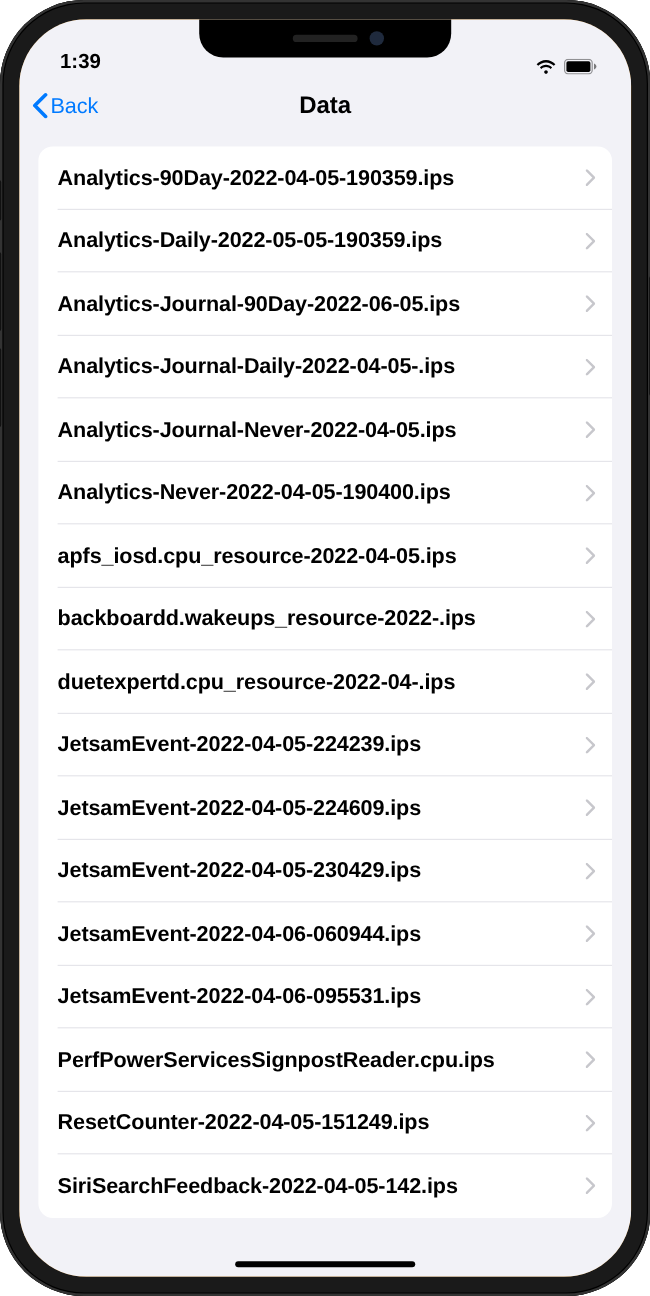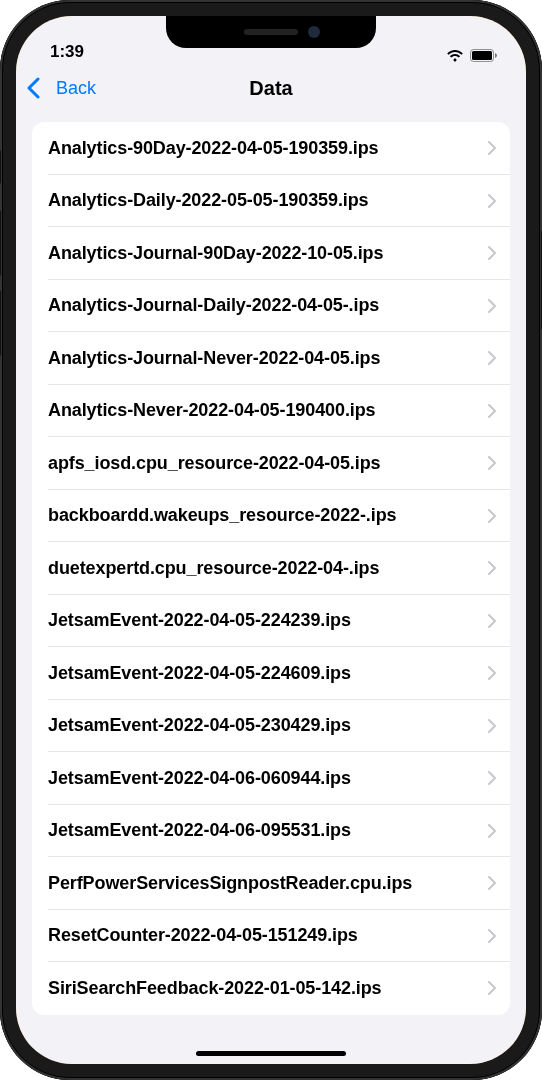--- a/index.html
+++ b/index.html
@@ -97,21 +97,21 @@
       align-items: center;
       position: relative;
       padding: 0 10px;
     }
     .back-button {
       display: flex;
       align-items: center;
       color: #007aff;
       font-size: 18px;
       cursor: pointer;
-      gap: 16px;
+      gap: 2px;
     }
     .back-chevron svg {
       display: block;
     }
     .nav-title {
       position: absolute;
       left: 0;
       right: 0;
       text-align: center;
       font-size: 20px;
@@ -246,21 +246,21 @@
           </div>
           <div class="list-row">
             <div class="row-label">Analytics-Daily-2022-05-05-190359.ips</div>
             <div class="row-chevron">
               <svg width="8" height="14" viewBox="0 0 8 14" fill="none">
                 <path d="M1 1l6 6-6 6" stroke="#c7c7cc" stroke-width="2" stroke-linecap="round" stroke-linejoin="round"></path>
               </svg>
             </div>
           </div>
           <div class="list-row">
-            <div class="row-label">Analytics-Journal-90Day-2022-10-05.ips</div>
+            <div class="row-label">Analytics-Journal-90Day-2022-06-05.ips</div>
             <div class="row-chevron">
               <svg width="8" height="14" viewBox="0 0 8 14" fill="none">
                 <path d="M1 1l6 6-6 6" stroke="#c7c7cc" stroke-width="2" stroke-linecap="round" stroke-linejoin="round"></path>
               </svg>
             </div>
           </div>
           <div class="list-row">
             <div class="row-label">Analytics-Journal-Daily-2022-04-05-.ips</div>
             <div class="row-chevron">
               <svg width="8" height="14" viewBox="0 0 8 14" fill="none">
@@ -358,21 +358,21 @@
           </div>
           <div class="list-row">
             <div class="row-label">ResetCounter-2022-04-05-151249.ips</div>
             <div class="row-chevron">
               <svg width="8" height="14" viewBox="0 0 8 14" fill="none">
                 <path d="M1 1l6 6-6 6" stroke="#c7c7cc" stroke-width="2" stroke-linecap="round" stroke-linejoin="round"></path>
               </svg>
             </div>
           </div>
           <div class="list-row">
-            <div class="row-label">SiriSearchFeedback-2022-01-05-142.ips</div>
+            <div class="row-label">SiriSearchFeedback-2022-04-05-142.ips</div>
             <div class="row-chevron">
               <svg width="8" height="14" viewBox="0 0 8 14" fill="none">
                 <path d="M1 1l6 6-6 6" stroke="#c7c7cc" stroke-width="2" stroke-linecap="round" stroke-linejoin="round"></path>
               </svg>
             </div>
           </div>
         </div>
 
     </div>
 

